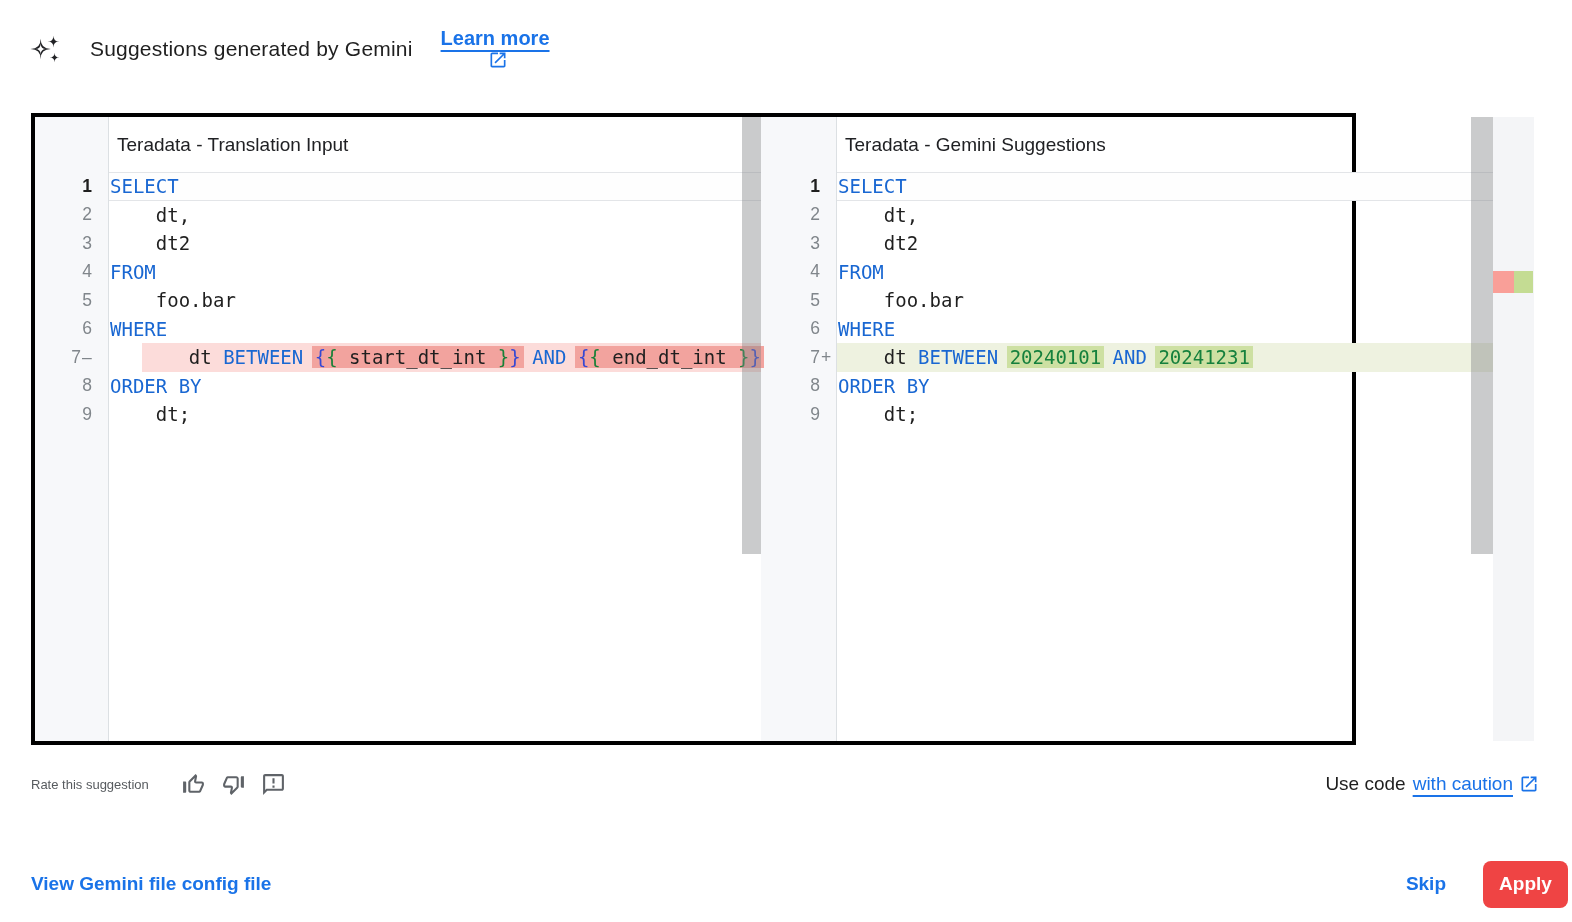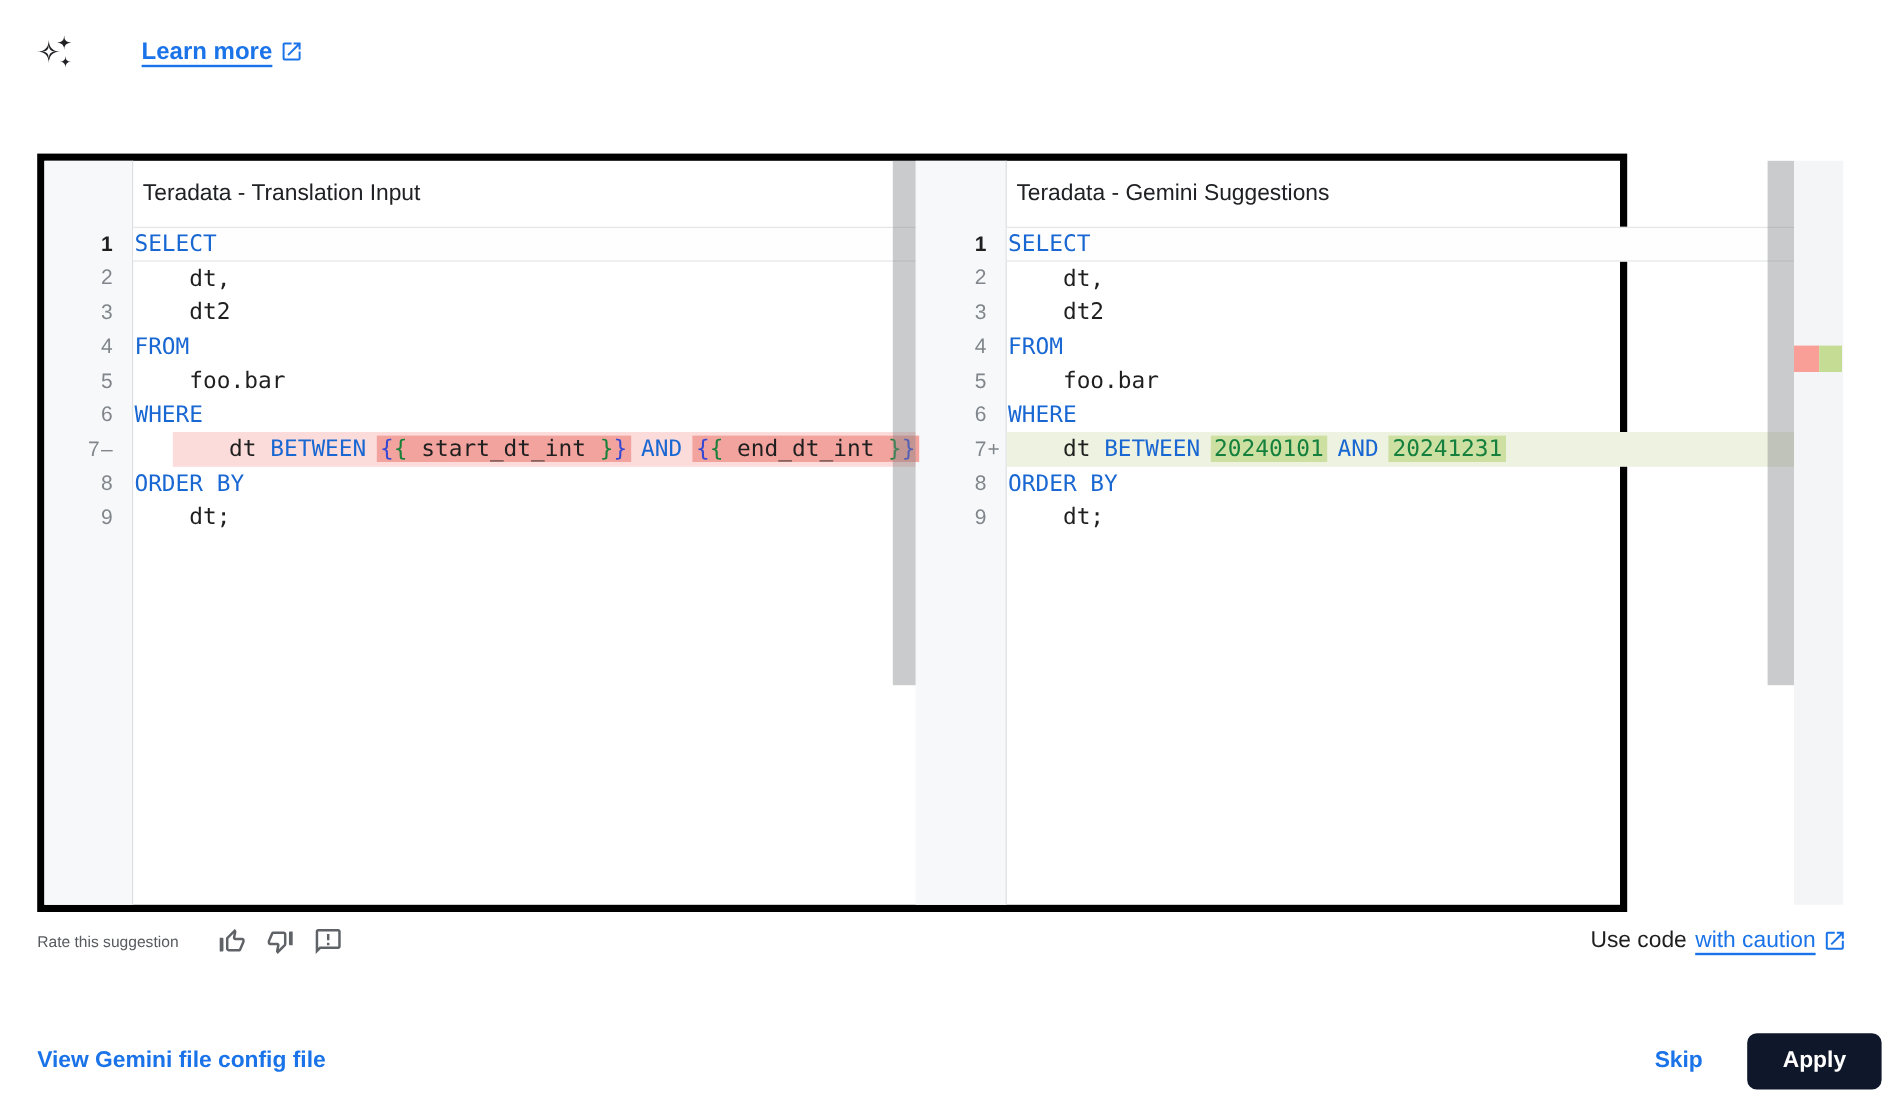--- a/index.html
+++ b/index.html
@@ -4,29 +4,29 @@
 <style>
   html,body{margin:0;padding:0;}
   body{
     width:1572px;height:922px;position:relative;background:#fff;
     font-family:"Liberation Sans",sans-serif;overflow:hidden;color:#1f1f1f;
   }
   
   .header{position:absolute;left:30px;top:27px;display:flex;align-items:center;}
   .spark-wrap{width:32px;height:32px;margin-right:28px;display:flex;align-items:center;justify-content:center;}
   .header-title{font-size:21px;color:#1f1f1f;letter-spacing:.2px;}
-  .learn-more{margin-left:28px;display:flex;align-items:center;cursor:pointer;text-decoration:none;}
+  .learn-more{margin-left:28px;display:flex;align-items:center;cursor:pointer;text-decoration:none;flex-direction:column;}
   .learn-more .lm-text{
     color:#1a73e8;font-size:20px;font-weight:600;
     text-decoration:underline;text-decoration-thickness:2px;text-underline-offset:5px;
   }
   .learn-more svg{margin-left:6px;}
   
-  .diff{position:absolute;left:31px;top:128px;width:1325px;height:632px;
-    border:6px solid #000000;box-sizing:border-box;background:#fff;}
+  .diff{position:absolute;left:31px;top:113px;width:1325px;height:632px;
+    border:4px solid #000000;box-sizing:border-box;background:#fff;}
   .editor{position:absolute;top:0;bottom:0;}
   .editor.left{left:0;width:726px;}
   .editor.right{left:726px;width:732px;}
   .editor::before{content:"";position:absolute;left:0;top:0;bottom:0;width:73px;
     background:#f7f8fa;border-right:1px solid #dce0e3;z-index:0;}
   .editor.right::before{width:75px;}
   .title-row{position:relative;height:55px;display:flex;align-items:center;z-index:1;}
   .editor.left  .title-row .title{margin-left:82px;}
   .editor.right .title-row .title{margin-left:84px;}
   .title{font-size:19px;color:#202124;}
@@ -69,35 +69,36 @@
   .caution .caution-link{
     color:#1a73e8;margin-left:7px;cursor:pointer;text-decoration:underline;
     text-decoration-thickness:2px;text-underline-offset:5px;
   }
   .caution svg{margin-left:6px;}
   
   .actions-row{position:absolute;left:31px;right:4px;top:860px;height:48px;display:flex;align-items:center;}
   .view-config{font-size:19px;font-weight:600;color:#1a73e8;cursor:pointer;text-decoration:none;}
   .skip-btn{margin-left:auto;margin-right:37px;background:none;border:none;padding:0;
     font-family:"Liberation Sans",sans-serif;font-size:19px;font-weight:600;color:#1a73e8;cursor:pointer;}
-  .apply-btn{width:112px;height:47px;border:none;border-radius:8px;background:#0f172a;color:#fff;
+  .apply-btn{width:85px;height:47px;border:none;border-radius:8px;background:#ef4444;color:#fff;
     font-family:"Liberation Sans",sans-serif;font-size:19px;font-weight:600;cursor:pointer;}
 </style>
 </head>
 <body>
 
 <div class="header">
   <span class="spark-wrap">
     <svg width="32" height="32" viewBox="0 0 30 30">
       <path fill-rule="evenodd" fill="#202124" d="M10 5.5 Q10 15 .5 15 Q10 15 10 24.5 Q10 15 19.5 15 Q10 15 10 5.5 Z
                M10 9.8 Q10 15 4.8 15 Q10 15 10 20.2 Q10 15 15.2 15 Q10 15 10 9.8 Z"></path>
       <path fill="#202124" d="M22 2.5 Q22 8 16.5 8 Q22 8 22 13.5 Q22 8 27.5 8 Q22 8 22 2.5 Z"></path>
       <path fill="#202124" d="M23 18.5 Q23 23 18.5 23 Q23 23 23 27.5 Q23 23 27.5 23 Q23 23 23 18.5 Z"></path>
     </svg>
   </span>
+  <span class="header-title">Suggestions generated by Gemini</span>
   <a class="learn-more">
     <span class="lm-text">Learn more</span>
     <svg width="20" height="20" viewBox="0 0 24 24" fill="#1a73e8">
       <path d="M19 19H5V5h7V3H5c-1.11 0-2 .9-2 2v14c0 1.1.89 2 2 2h14c1.1 0 2-.9 2-2v-7h-2v7zM14 3v2h3.59l-9.83 9.83 1.41 1.41L19 6.41V10h2V3h-7z"></path>
     </svg>
   </a>
 </div>
 
 <div class="diff">
   <section class="editor left">

